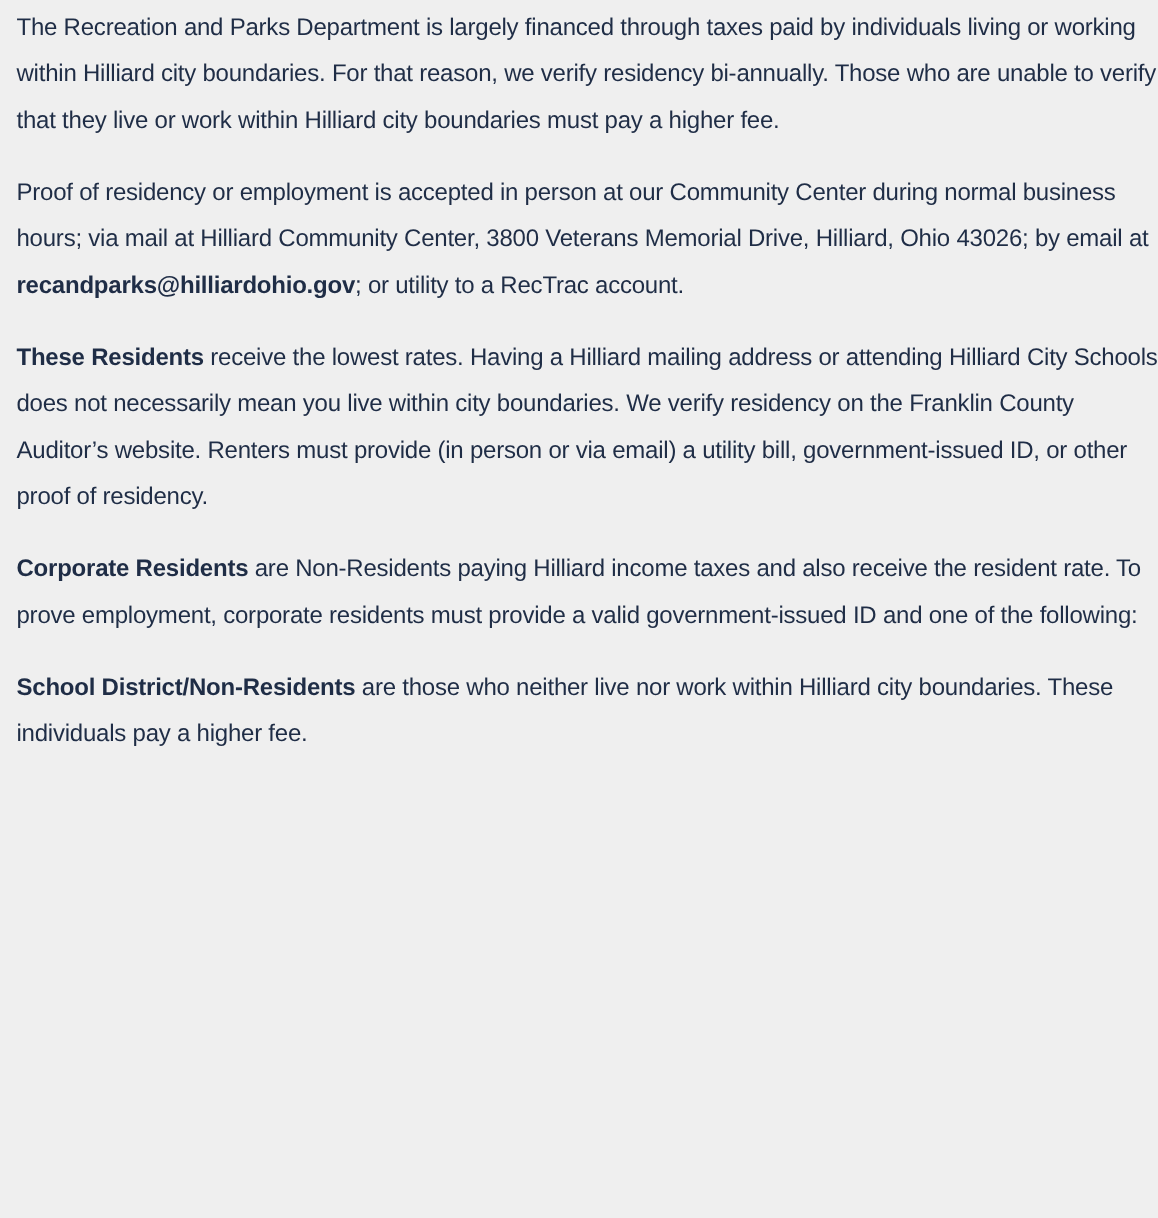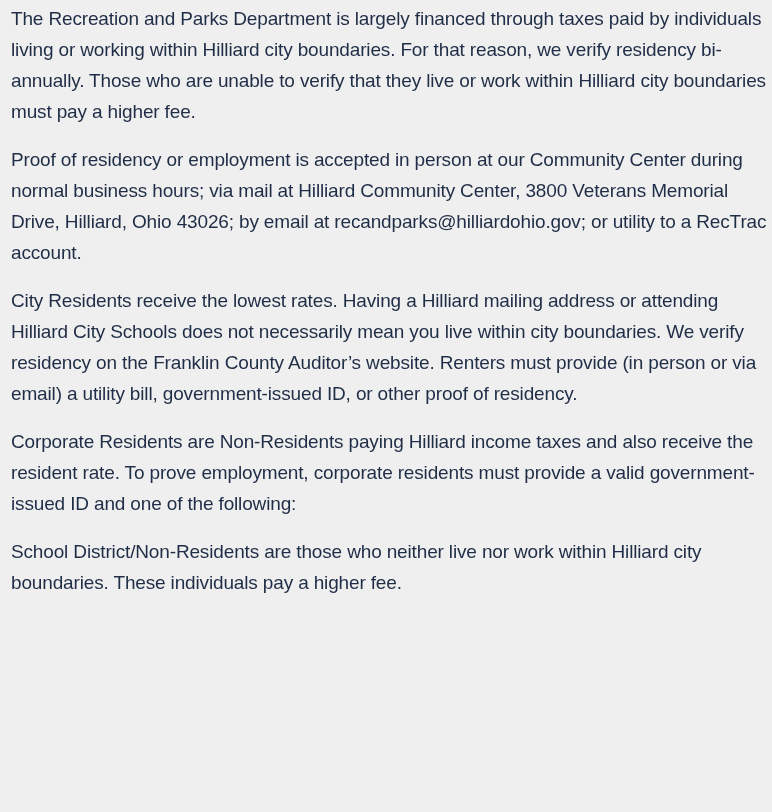--- a/index.html
+++ b/index.html
@@ -5,35 +5,35 @@
   html, body { margin: 0; padding: 0; }
   body {
     width: 772px; height: 812px; overflow: hidden;
     background: #efefef;
     color: #1f2d46;
     font-family: "Liberation Sans", "DejaVu Sans", sans-serif;
   }
   .doc { padding: 0 0 0 11px; width: 761px; }
   p {
     margin: 0;
-    font-size: 19px;
+    font-size: 16px;
     line-height: 31px;
     letter-spacing: -0.15px;
   }
   .gap { margin-top: 17px; }
-  b { font-weight: 400; }
+  b { font-weight: 700; }
 </style>
 </head>
 <body>
 
 <div class="doc">
   <p style="margin-top:3px">The Recreation and Parks Department is largely financed through taxes paid by individuals living or working within Hilliard city boundaries. For that reason, we verify residency bi-annually. Those who are unable to verify that they live or work within Hilliard city boundaries must pay a higher fee.</p>
 
   <p class="gap"><span>Proof of residency or employment is accepted in person at our Community Center during normal business hours; via mail at Hilliard Community Center, 3800 Veterans Memorial Drive, Hilliard, Ohio 43026; by email at </span><b>recandparks@hilliardohio.gov</b><span>; or utility to a RecTrac account.</span></p>
 
-  <p class="gap"><b>City Residents</b><span> receive the lowest rates. Having a Hilliard mailing address or attending Hilliard City Schools does not necessarily mean you live within city boundaries. We verify residency on the Franklin County Auditor’s website. Renters must provide (in person or via email) a utility bill, government-issued ID, or other proof of residency.</span></p>
+  <p class="gap"><b>These Residents</b><span> receive the lowest rates. Having a Hilliard mailing address or attending Hilliard City Schools does not necessarily mean you live within city boundaries. We verify residency on the Franklin County Auditor’s website. Renters must provide (in person or via email) a utility bill, government-issued ID, or other proof of residency.</span></p>
 
   <p class="gap"><b>Corporate Residents</b><span> are Non-Residents paying Hilliard income taxes and also receive the resident rate. To prove employment, corporate residents must provide a valid government-issued ID and one of the following:</span></p>
 
 
 
   <p class="gap"><b>School District/Non-Residents</b><span> are those who neither live nor work within Hilliard city boundaries. These individuals pay a higher fee.</span></p>
 </div>
 
 </body></html>

